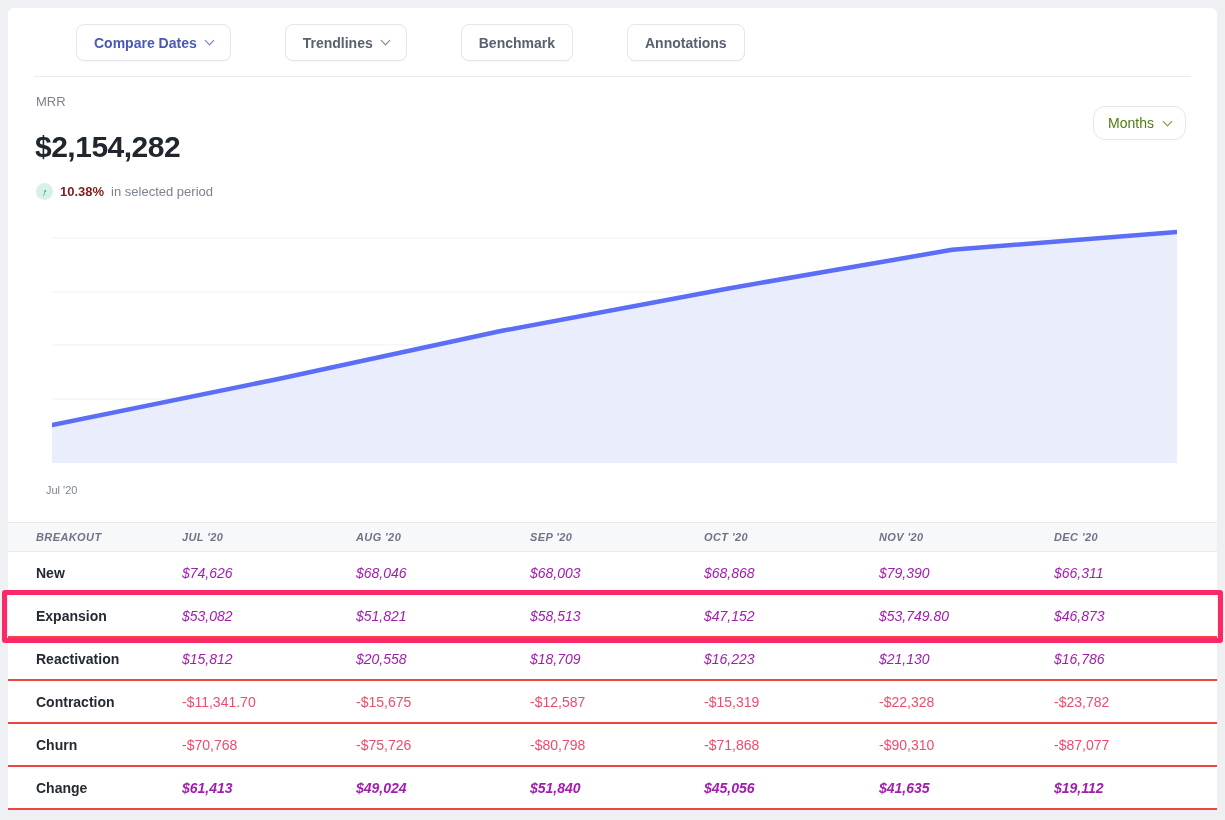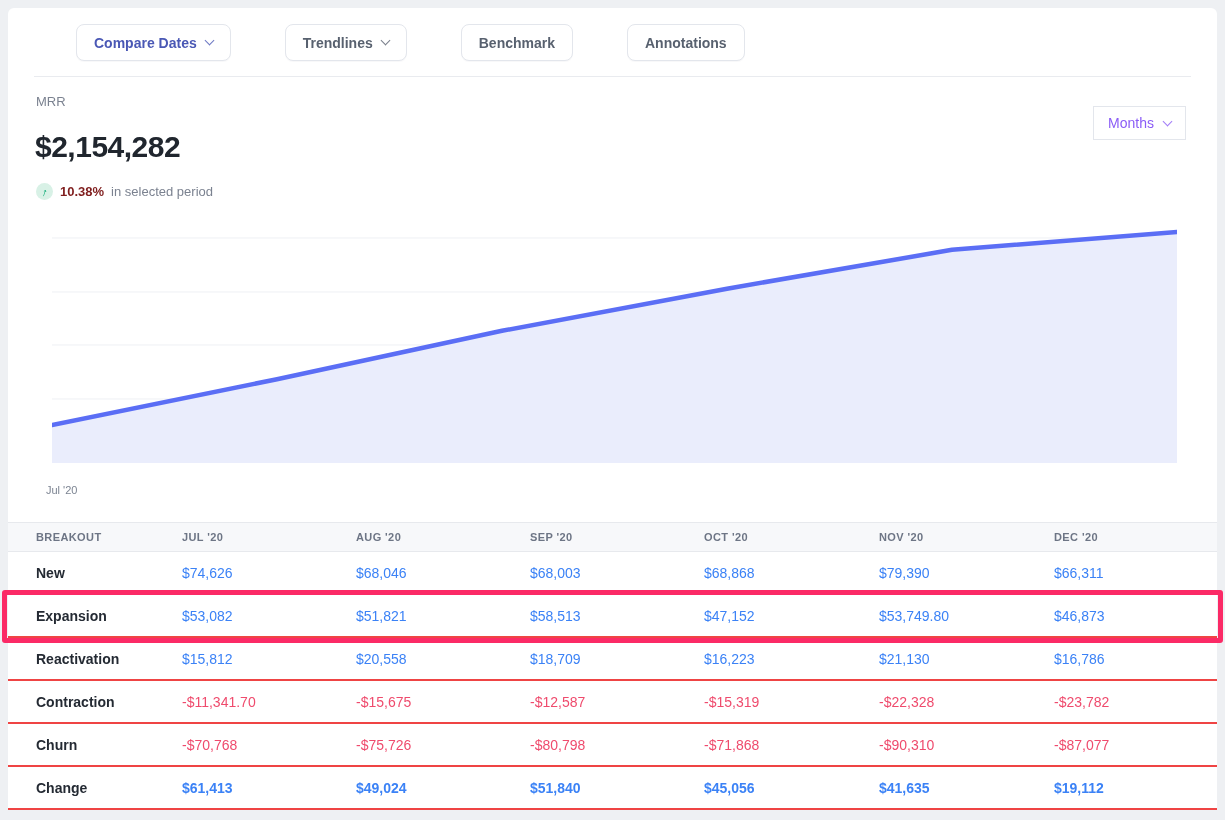--- a/index.html
+++ b/index.html
@@ -23,38 +23,38 @@
   .metric-change { position:absolute; left:28px; top:175px; display:flex; align-items:center; gap:7px; font-size:13px; }
   .trend-badge { width:17px; height:17px; border-radius:50%; background:#d8f1e6; color:#00a870;
                  display:flex; align-items:center; justify-content:center; font-size:11px; font-weight:700;
                  transform:none; }
   .trend-badge span { display:inline-block; transform:rotate(18deg); }
   .pct { color:#7f1d1d; font-weight:700; }
   .suffix { color:#7b8290; }
 
   
   .select { position:absolute; right:31px; top:98px; display:flex; align-items:center; gap:10px; height:34px;
-            padding:0 14px; background:#fff; border:1px solid #e3e6ec; border-radius:0; font-family:inherit;
-            font-size:14px; color:#8b5cf6; cursor:pointer; }
+            padding:0 14px; background:#fff; border:1px solid #e3e6ec; border-radius:12px; font-family:inherit;
+            font-size:14px; color:#4d7c0f; cursor:pointer; }
 
   
   .chart { position:absolute; left:44px; right:40px; top:217px; height:238px; }
   .chart svg { width:100%; height:100%; display:block; }
   .axis-label { position:absolute; left:38px; top:476px; font-size:11px; color:#7c8492; }
 
   
   .table { position:absolute; left:0; right:0; top:514px; bottom:0; }
   .thead, .trow { display:grid; grid-template-columns:146px 174px 174px 174px 175px 175px 1fr;
                   padding-left:28px; align-items:center; }
   .thead { height:30px; background:#f7f8fa; border-top:1px solid #e7e9ed; border-bottom:1px solid #e7e9ed; }
-  .thead .hcell { font-size:11px; font-weight:700; color:#6d7585; letter-spacing:.4px; }
+  .thead .hcell { font-size:11px; font-weight:700; color:#6d7585; letter-spacing:.4px;font-style:italic; }
   .trow { height:43px; border-bottom:2px solid #ef4444; background:#fff; }
   .trow .label { font-size:14px; font-weight:700; color:#242a33; }
   .trow .val { font-size:14px; }
-  .trow .val.positive { color:#3b82f6; }
+  .trow .val.positive { color:#a21caf;font-style:italic; }
   .trow .val.negative { color:#ef4b6d; }
   .trow.bold .val { font-weight:700; }
   .highlight { position:absolute; left:-6px; right:-6px; top:68px; height:53px; border:5px solid #fb2a66;
                border-radius:3px; pointer-events:none; }
 </style>
 </head>
 <body>
 
 <div class="card">
 

